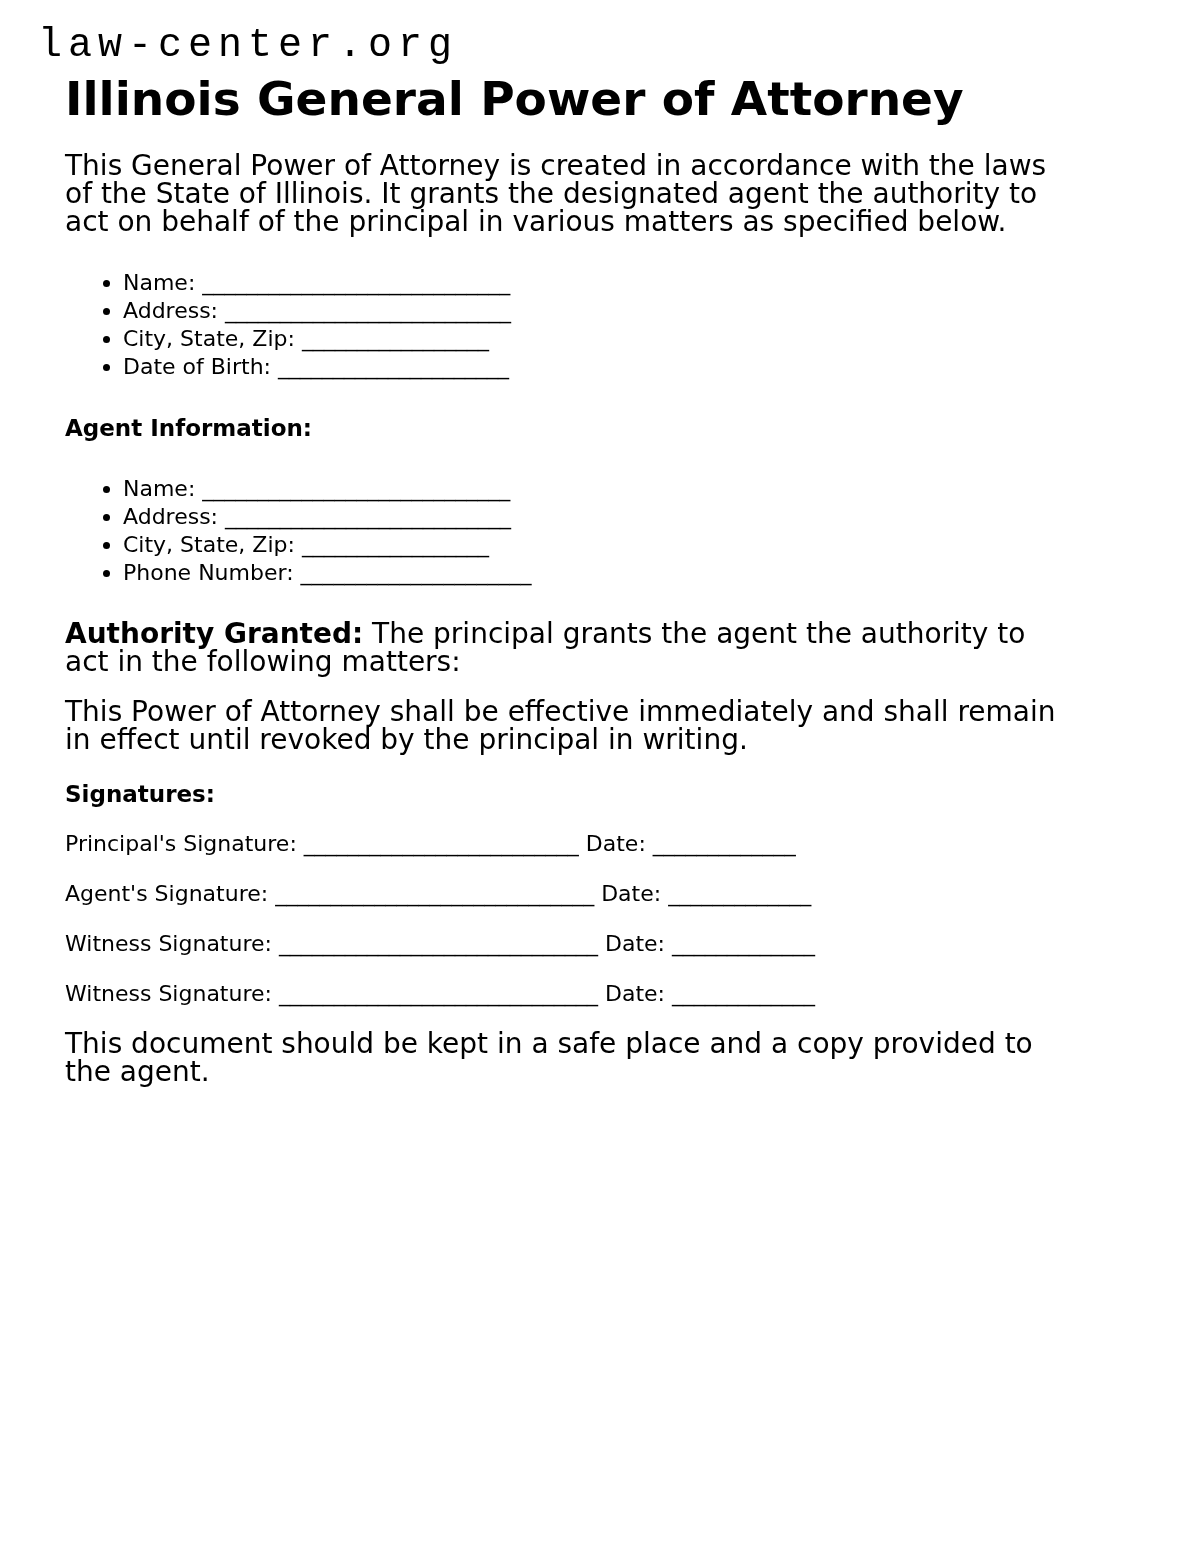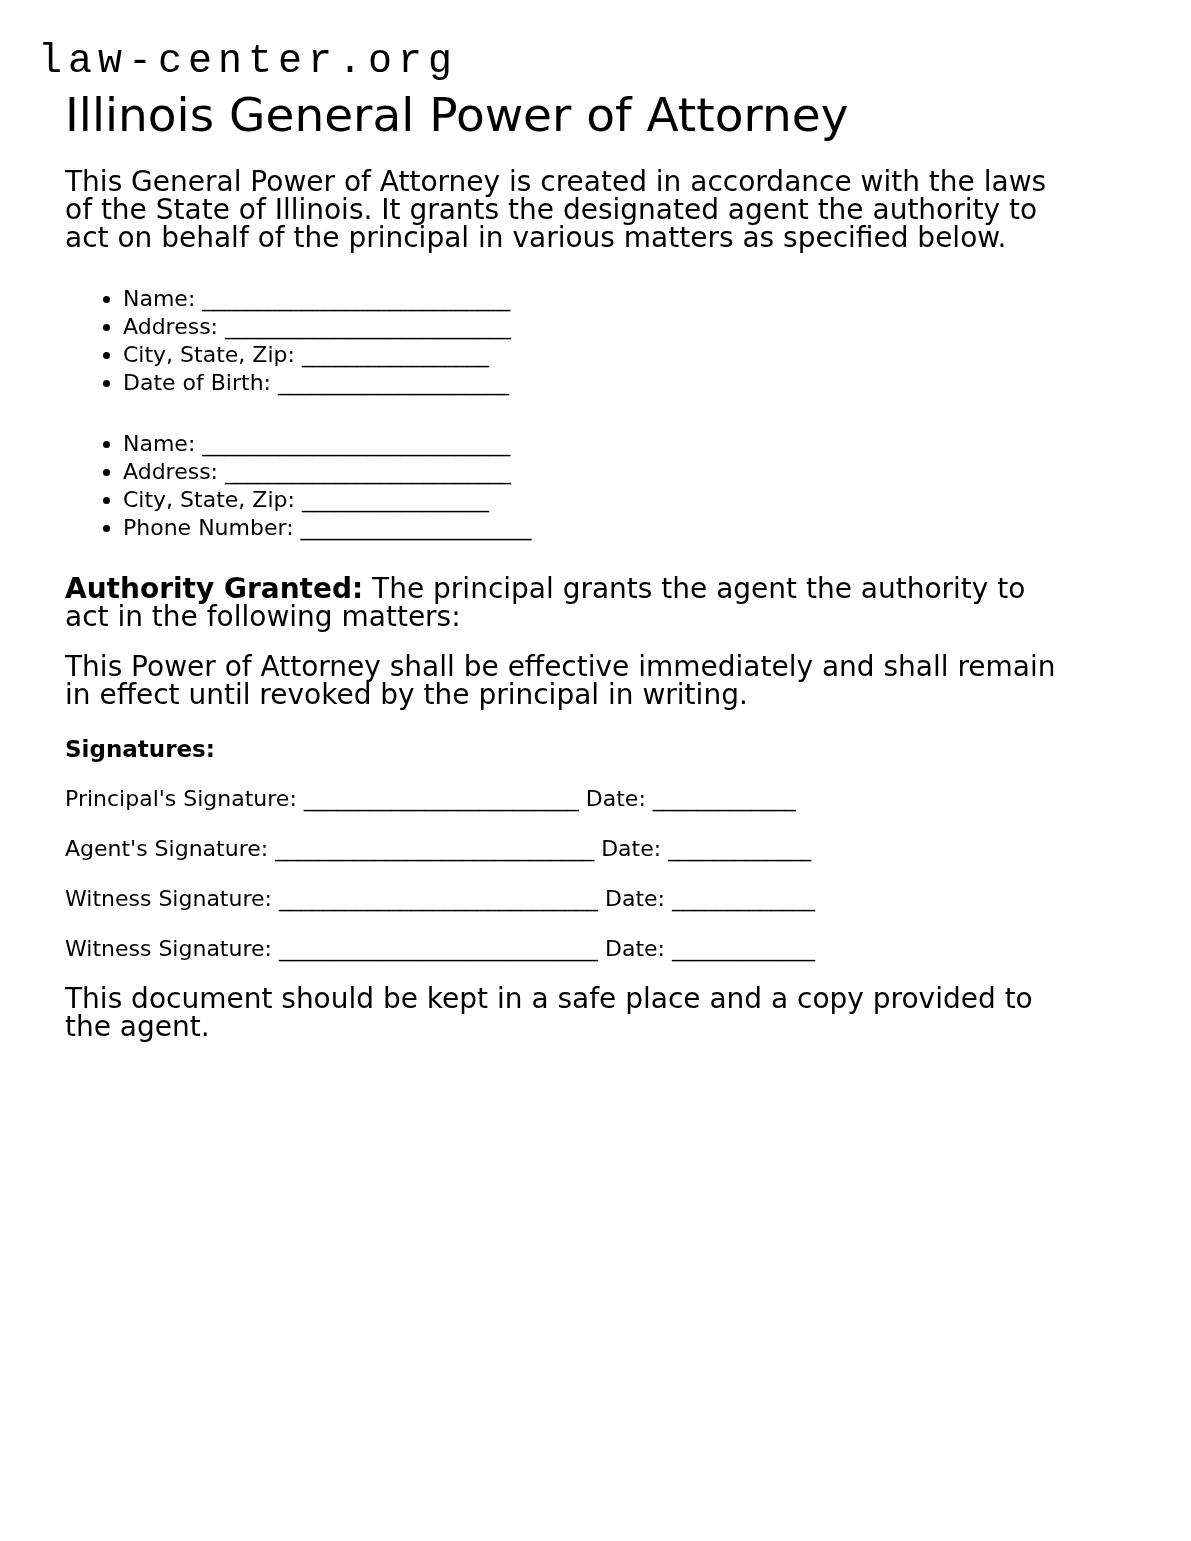--- a/index.html
+++ b/index.html
@@ -9,34 +9,34 @@
     background: #ffffff;
     color: #000000;
     font-family: "DejaVu Sans", "Liberation Sans", sans-serif;
     box-sizing: border-box;
     overflow: hidden;
   }
   .page {
     box-sizing: border-box;
     width: 1182px;
     height: 1541px;
-    padding: 40px 126px 0 65px;
+    padding: 24px 126px 0 65px;
   }
   .site {
     font-family: "Liberation Mono", "DejaVu Sans Mono", monospace;
     font-size: 40px;
     line-height: 1.1;
     letter-spacing: 6px;
     margin: 0 0 0 -27px;
     white-space: nowrap;
   }
   .title {
     font-size: 47px;
     line-height: 1.15;
-    font-weight: normal;
+    font-weight: bold;
     margin: 4px 0 26px 0;
   }
   .para {
     font-size: 28px;
     line-height: 28px;
     margin: 22px 0;
   }
   .heading {
     font-size: 23px;
     line-height: 28px;
@@ -74,20 +74,21 @@
 
   <p class="para">This General Power of Attorney is created in accordance with the laws of the State of Illinois. It grants the designated agent the authority to act on behalf of the principal in various matters as specified below.</p>
 
   <ul class="fields">
     <li><span>Name:</span> <span class="fill-line">____________________________</span></li>
     <li><span>Address:</span> <span class="fill-line">__________________________</span></li>
     <li><span>City, State, Zip:</span> <span class="fill-line">_________________</span></li>
     <li><span>Date of Birth:</span> <span class="fill-line">_____________________</span></li>
   </ul>
 
+  <h3 class="heading">Agent Information:</h3>
   <ul class="fields">
     <li><span>Name:</span> <span class="fill-line">____________________________</span></li>
     <li><span>Address:</span> <span class="fill-line">__________________________</span></li>
     <li><span>City, State, Zip:</span> <span class="fill-line">_________________</span></li>
     <li><span>Phone Number:</span> <span class="fill-line">_____________________</span></li>
   </ul>
 
   <p class="para"><strong>Authority Granted:</strong> <span>The principal grants the agent the authority to act in the following matters:</span></p>
 
 

